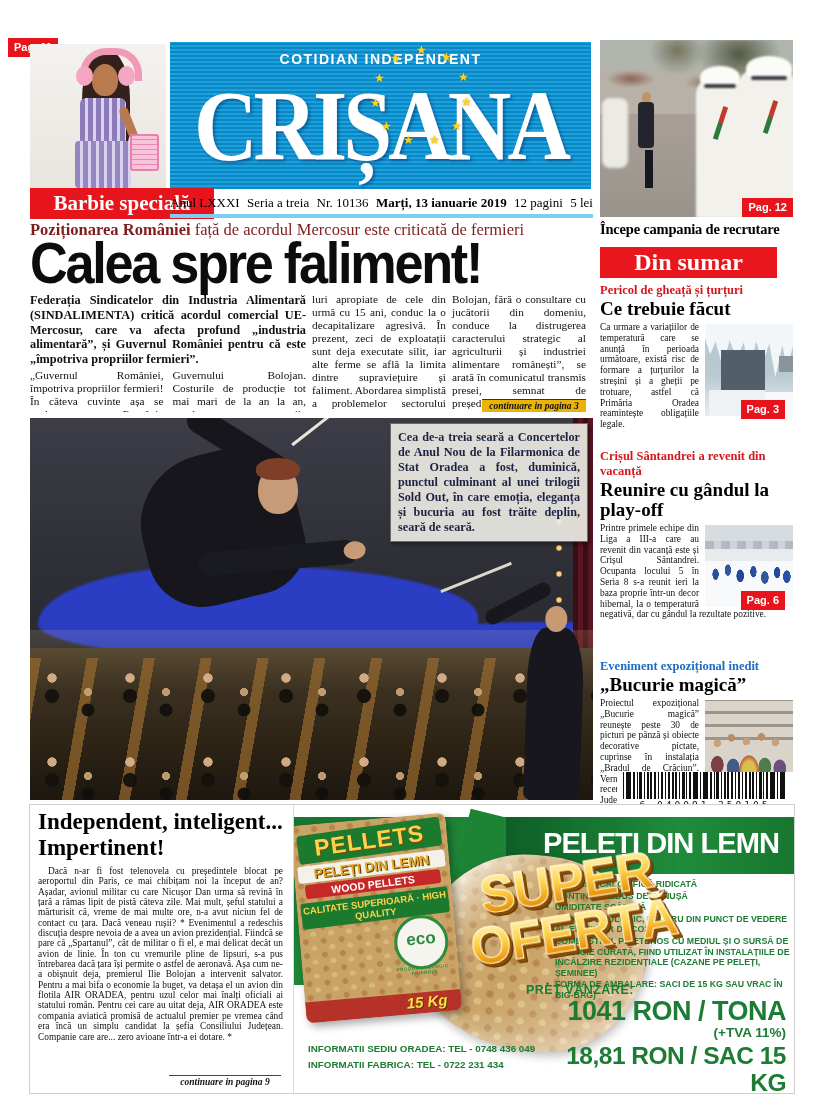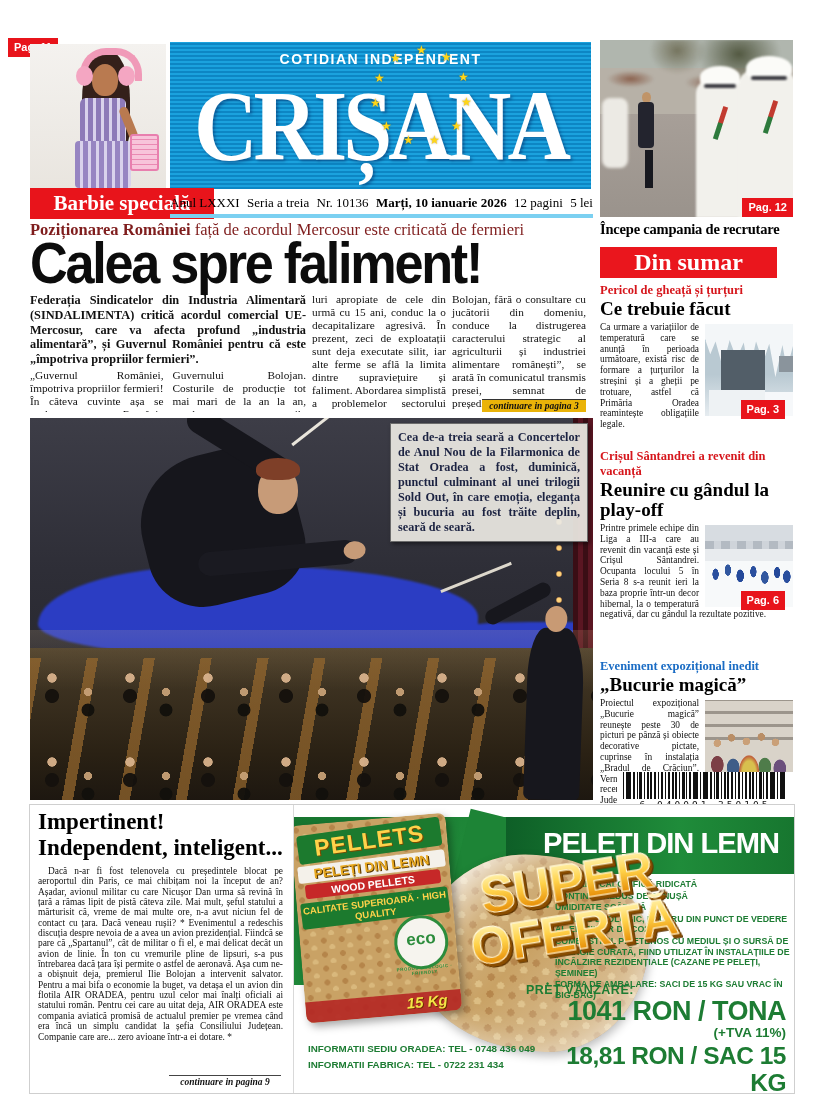--- a/index.html
+++ b/index.html
@@ -290,21 +290,21 @@
       </div>
     <div class="tagline">COTIDIAN INDEPENDENT</div>
     <div class="mast-title">CRIȘANA</div>
   </div>
 
   <div class="abs barbie-label">Barbie specială</div>
   <div class="abs infobar">
     <span>Anul LXXXI</span>
     <span>Seria a treia</span>
     <span>Nr. 10136</span>
-    <span class="bold">Marți, 10 ianuarie 2026</span>
+    <span class="bold">Marți, 13 ianuarie 2019</span>
     <span>12 pagini</span>
     <span>5 lei</span>
   </div>
   <div class="abs cyan-rule"></div>
 
   <div class="abs kicker">
     <b>Poziționarea României</b><span> față de acordul Mercosur este criticată de fermieri</span>
   </div>
   <div class="abs headline">Calea spre faliment!</div>
   <div class="abs story">
@@ -395,22 +395,22 @@
   </div>
 
   <div class="abs barcode">
     <div class="bc-lines"></div>
     <div class="bc-digits">6 040091 350105</div>
   </div>
 
   <div class="abs bottom">
 
     <div class="opinion">
+      <div class="op-h">Independent, inteligent...</div>
       <div class="op-h">Impertinent!</div>
-      <div class="op-h">Independent, inteligent...</div>
       <div class="op-body">Dacă n-ar fi fost telenovela cu președintele blocat pe aeroportul din Paris, ce mai chibițam noi la început de an? Așadar, avionul militar cu care Nicușor Dan urma să revină în țară a rămas lipit de pistă câteva zile. Mai mult, șeful statului a mărturisit că, vreme de mai multe ore, n-a avut niciun fel de contact cu țara. Dacă veneau rușii? * Evenimentul a redeschis discuția despre nevoia de a avea un avion prezidențial. Fiindcă se pare că „Spartanul”, cât de militar o fi el, e mai delicat decât un avion de linie. În ton cu vremurile pline de lipsuri, s-a pus întrebarea dacă țara își permite o astfel de aeronavă. Așa cum ne-a obișnuit deja, premierul Ilie Bolojan a intervenit salvator. Pentru a mai bifa o economie la buget, va detașa el un avion din flotila AIR ORADEA, pentru uzul celor mai înalți oficiali ai statului român. Pentru cei care au uitat deja, AIR ORADEA este compania aviatică promisă de actualul premier pe vremea când era încă un simplu candidat la șefia Consiliului Județean. Companie care are... zero avioane într-a ei dotare. *</div>
       <div class="op-cont">continuare in pagina 9</div>
     </div>
 
     <div class="ad">
       <div class="ad-green-left"></div>
       <div class="ad-green-mid"></div>
       <div class="ad-green-band"></div>
       <div class="ad-title">PELEȚI DIN LEMN</div>
 

